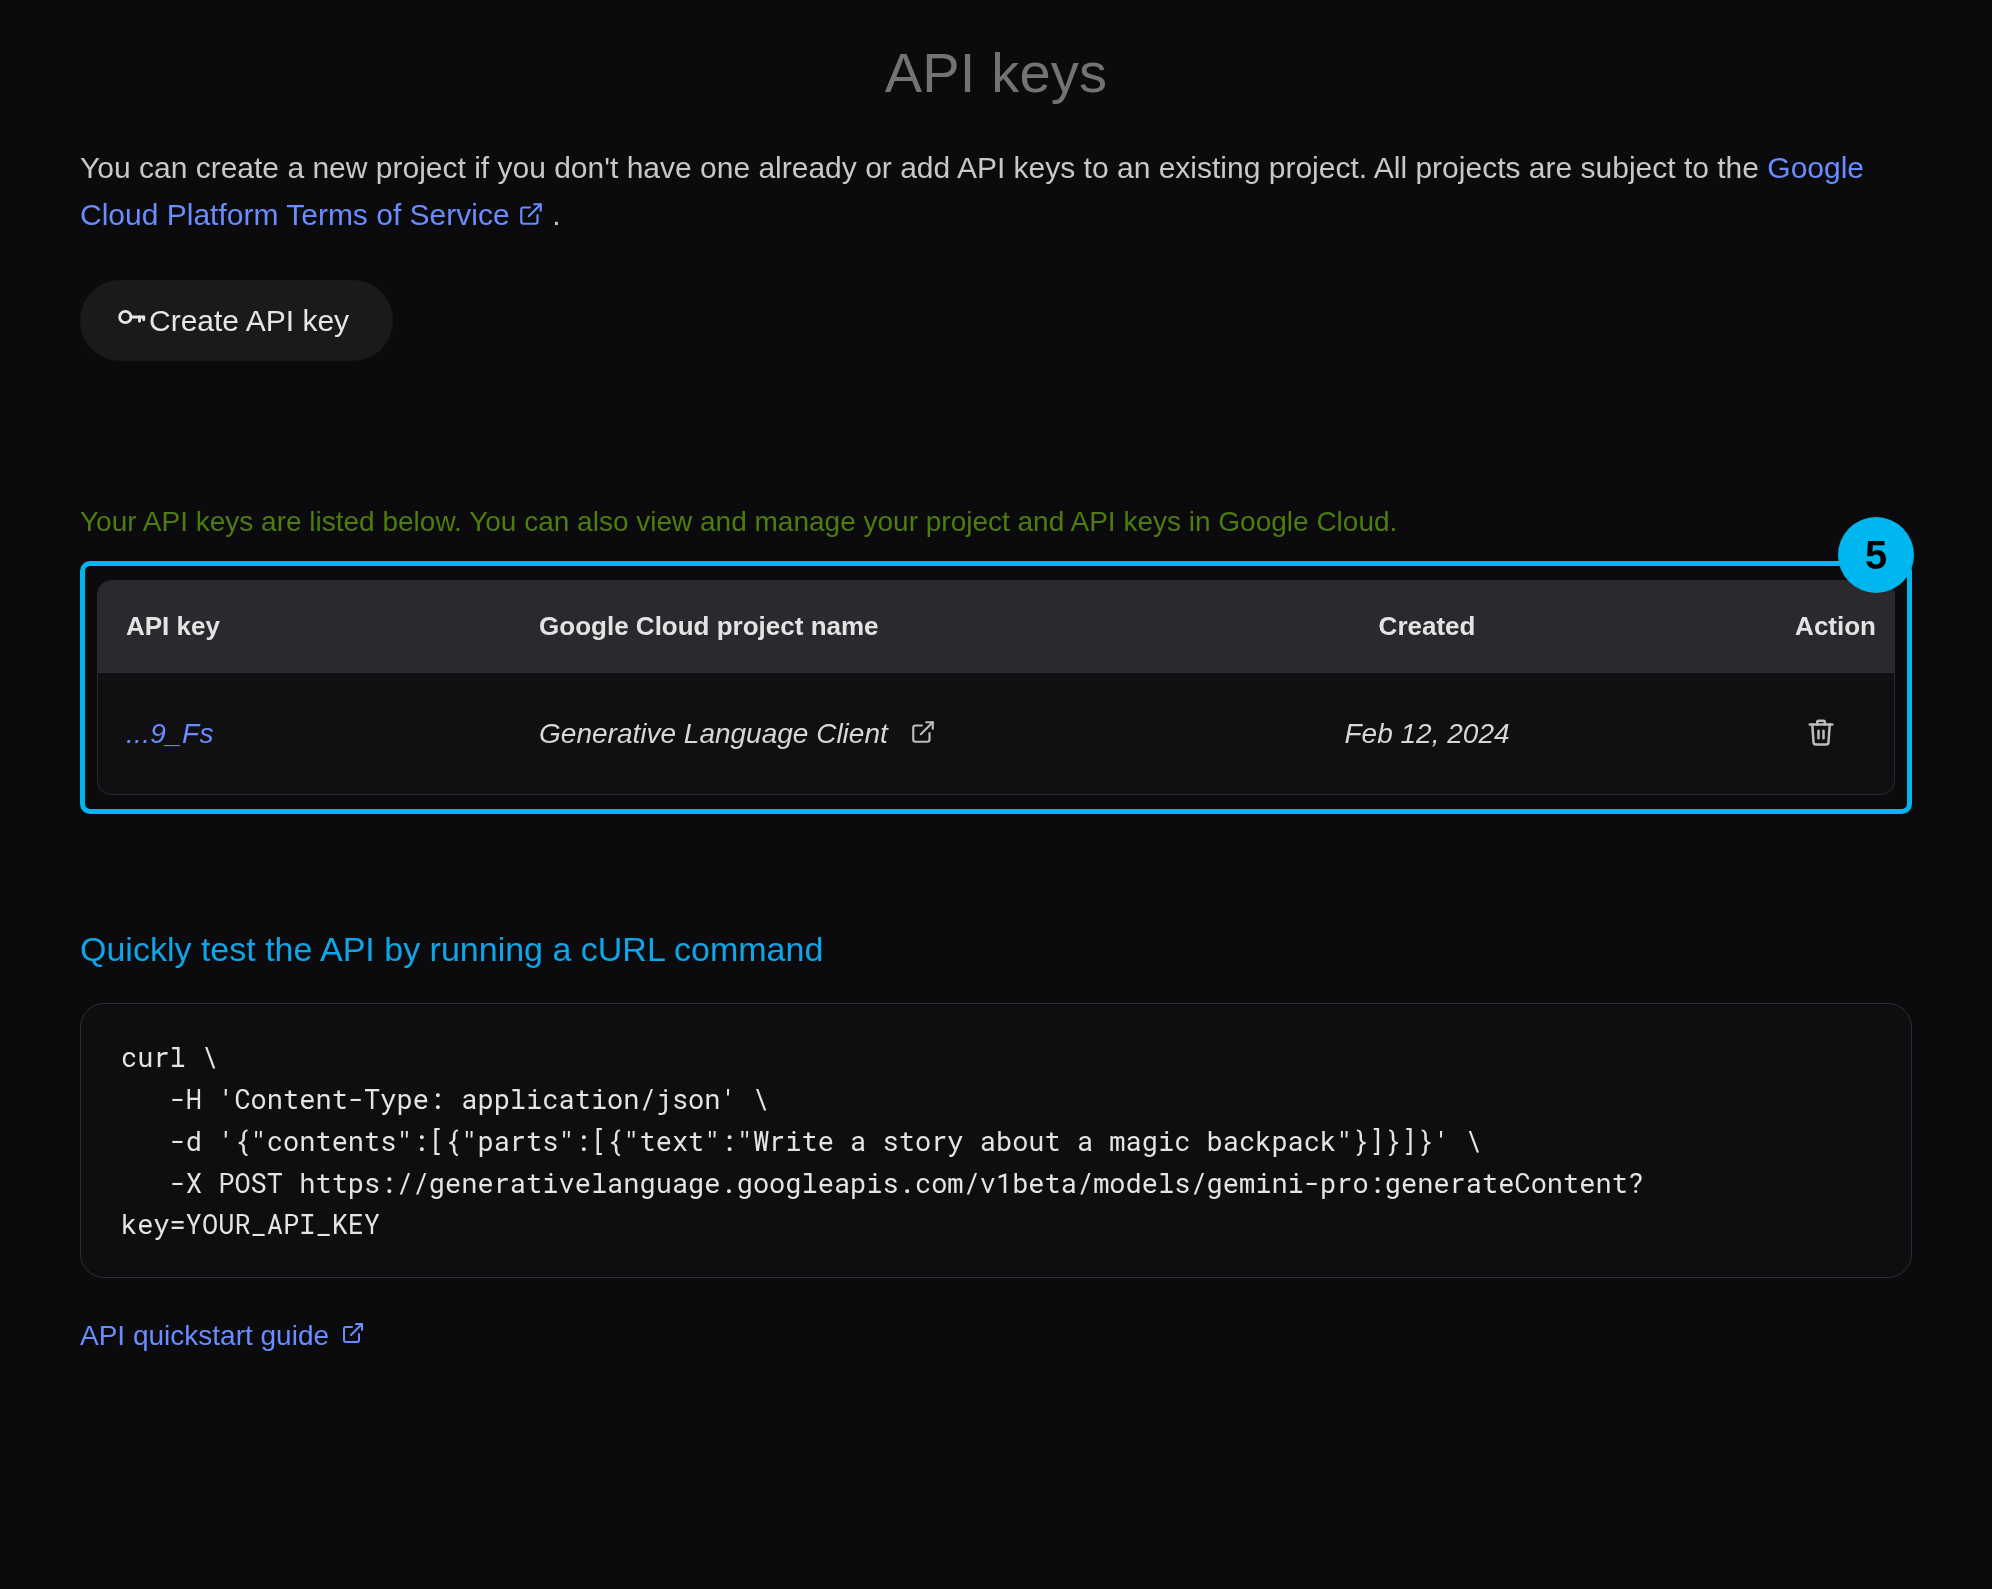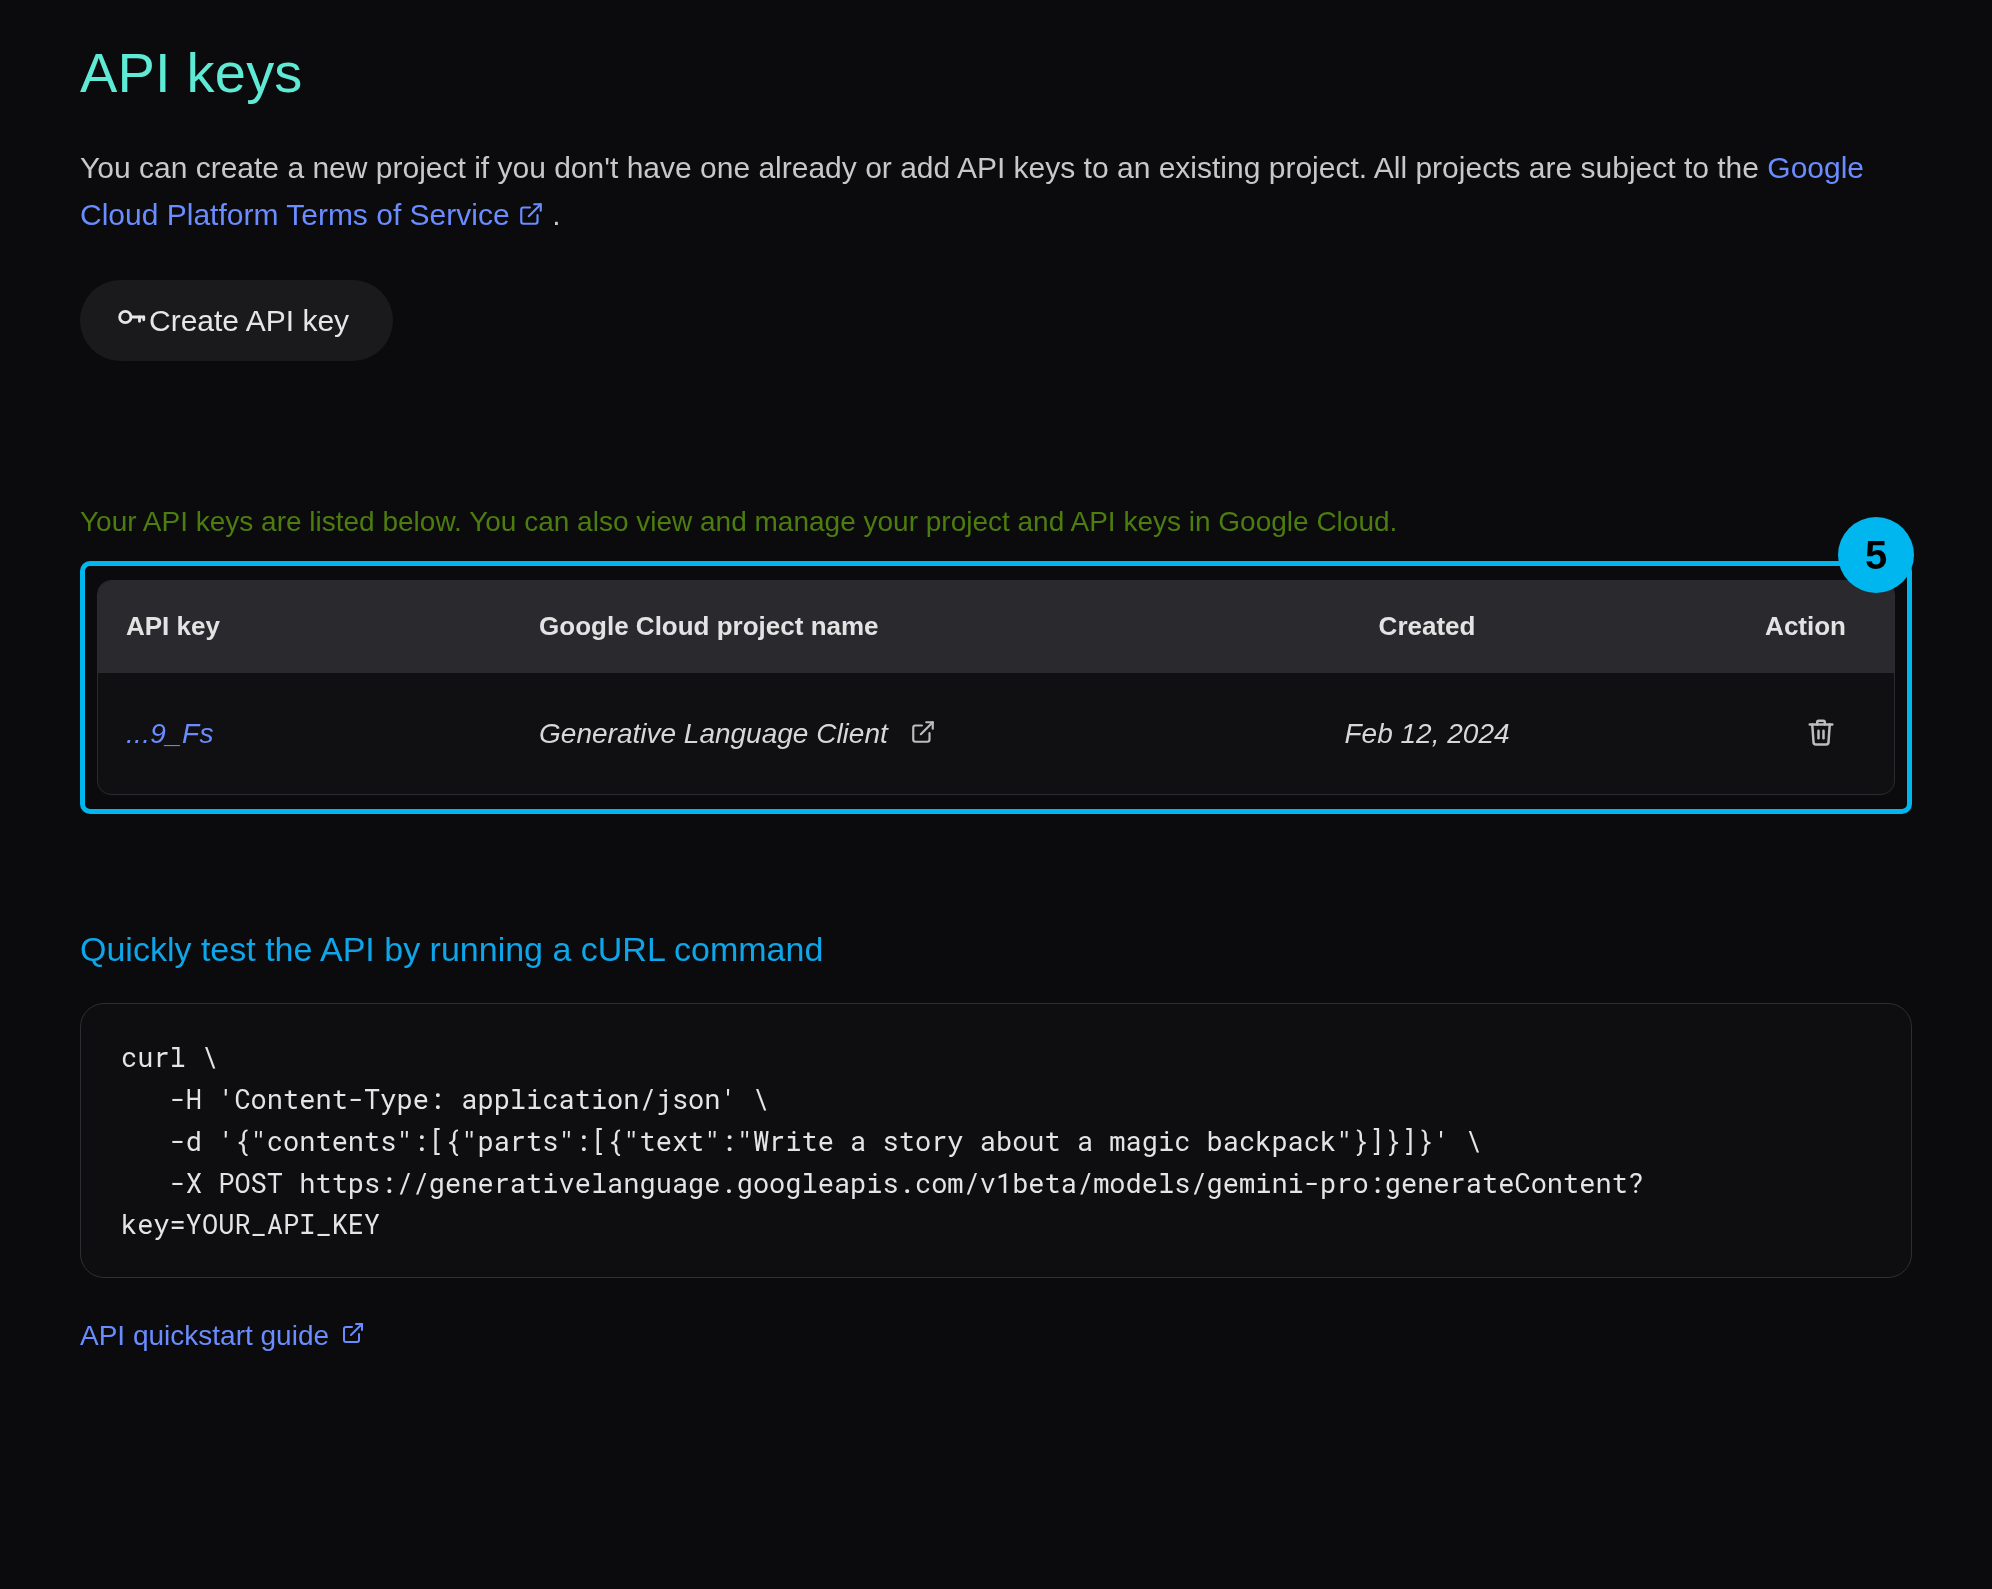--- a/index.html
+++ b/index.html
@@ -10,23 +10,24 @@
     color: #e3e3e3;
     font-family: "Google Sans", "Helvetica Neue", Arial, sans-serif;
     -webkit-font-smoothing: antialiased;
   }
   .page {
     padding: 30px 80px 60px 80px;
   }
   h1.title {
     font-size: 56px;
     font-weight: 400;
-    color: #5eead4;
+    color: #737373;
     margin: 10px 0 40px 0;
     letter-spacing: 0.2px;
+    text-align: center;
   }
   .intro {
     font-size: 30px;
     line-height: 1.55;
     color: #c8c8c8;
     max-width: 1820px;
     margin-bottom: 42px;
   }
   .intro a,
   .link {
@@ -98,21 +99,21 @@
   }
   table.api-table thead th {
     background: #2a2a2e;
     color: #e3e3e3;
     font-size: 26px;
     font-weight: 700;
     text-align: left;
     padding: 30px 28px;
   }
   table.api-table thead th:nth-child(3) { text-align: center; }
-  table.api-table thead th:nth-child(4) { text-align: right; padding-right: 48px; }
+  table.api-table thead th:nth-child(4) { text-align: right; padding-right: 18px; }
   table.api-table tbody td {
     padding: 40px 28px;
     font-size: 28px;
     color: #d7d7d7;
     border-top: 1px solid #2b2b2f;
     vertical-align: middle;
     font-style: italic;
   }
   table.api-table tbody td:nth-child(3) { text-align: center; }
   table.api-table tbody td:nth-child(4) { text-align: right; padding-right: 54px; }

